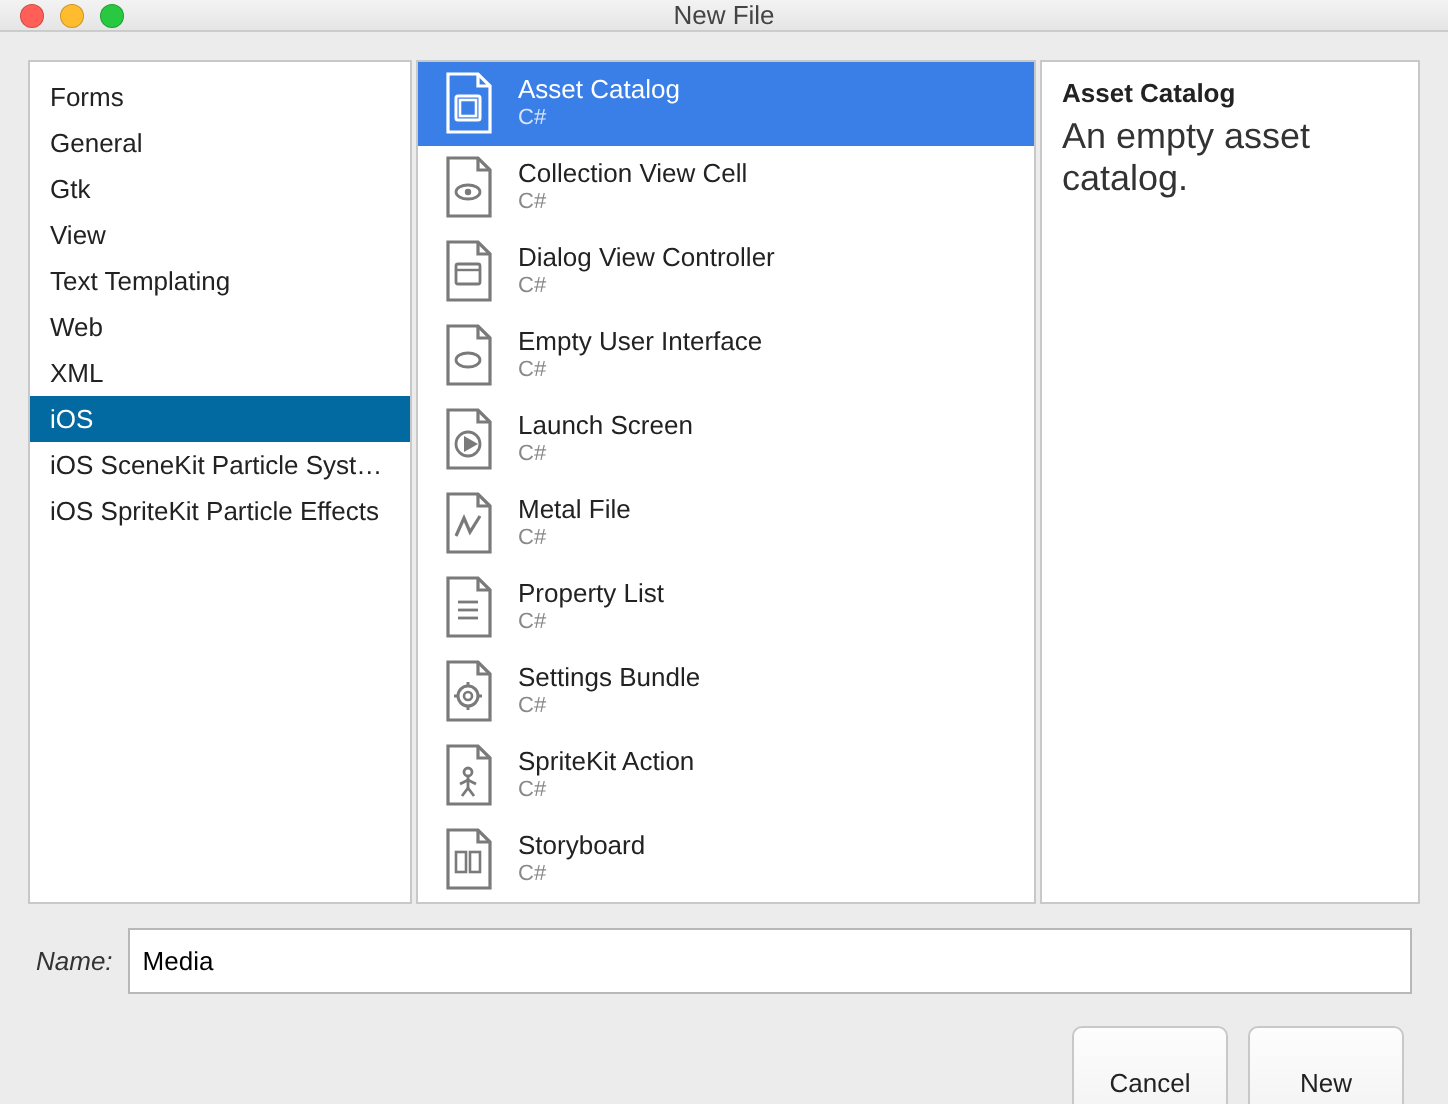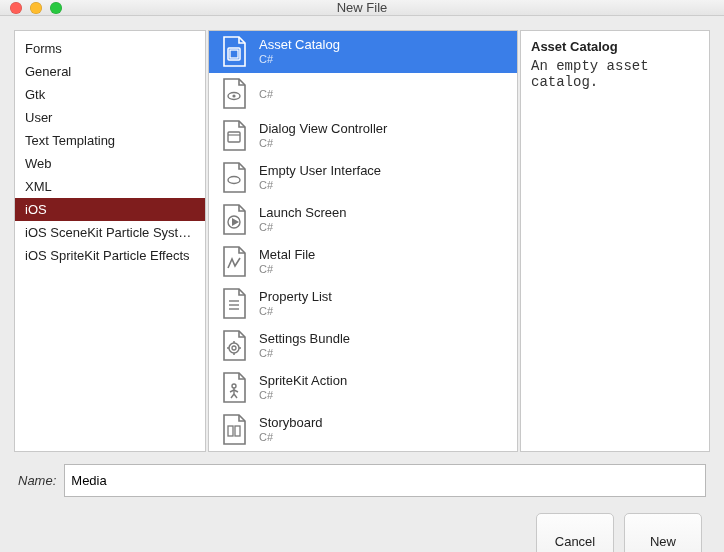--- a/index.html
+++ b/index.html
@@ -73,21 +73,21 @@
   .description { width: 190px; padding: 8px 10px; }
 
   .cat-item {
     padding: 4px 10px;
     cursor: default;
     white-space: nowrap;
     overflow: hidden;
     text-overflow: ellipsis;
   }
   .cat-item.selected {
-    background: #7f1d1d;
+    background: #0369a1;
     color: #fff;
   }
   .categories-inner { padding-top: 6px; }
 
   .tmpl-list {
     overflow-y: auto;
     height: 100%;
   }
   .tmpl-item {
     display: flex;
@@ -104,21 +104,21 @@
     flex-shrink: 0;
     display: flex;
     align-items: center;
     justify-content: center;
   }
   .tmpl-text { display: flex; flex-direction: column; line-height: 1.15; }
   .tmpl-sub { font-size: 11px; color: #888; }
   .tmpl-item.selected .tmpl-sub { color: rgba(255,255,255,0.8); }
 
   .desc-title { font-weight: 600; margin-bottom: 4px; }
-  .desc-body { font-size: 14px; color: #333; font-family: Liberation Mono, monospace; }
+  .desc-body { font-size: 18px; color: #333; }
 
   .name-row {
     display: flex;
     align-items: center;
     gap: 8px;
     padding: 0 4px;
   }
   .name-label { color: #333; font-style: italic; }
   .name-input {
     flex: 1;
@@ -170,21 +170,21 @@
 
   <div class="content-wrap">
 
     <div class="panels">
 
       <div class="panel categories">
         <div class="categories-inner" id="cat-list">
             <div class="cat-item">Forms</div>
             <div class="cat-item">General</div>
             <div class="cat-item">Gtk</div>
-            <div class="cat-item">User</div>
+            <div class="cat-item">View</div>
             <div class="cat-item">Text Templating</div>
             <div class="cat-item">Web</div>
             <div class="cat-item">XML</div>
             <div class="cat-item selected">iOS</div>
             <div class="cat-item">iOS SceneKit Particle Systems</div>
             <div class="cat-item">iOS SpriteKit Particle Effects</div>
           </div>
       </div>
 
       <div class="panel templates">
@@ -210,20 +210,21 @@
                 <div class="file-sheet">
                   <svg viewBox="0 0 26 32">
     <path d="M3 1 H18 L24 7 V30 H3 Z" fill="none" stroke="#7a7a7a" stroke-width="1.6"></path>
     <path d="M18 1 V7 H24" fill="none" stroke="#7a7a7a" stroke-width="1.6"></path>
     <ellipse cx="13" cy="18" rx="6" ry="3.5" fill="none" stroke="#7a7a7a" stroke-width="1.4"></ellipse>
                     <circle cx="13" cy="18" r="1.6" fill="#7a7a7a"></circle>
   </svg>
                 </div>
               </div>
               <div class="tmpl-text">
+                <span>Collection View Cell</span>
                 <span class="tmpl-sub">C#</span>
               </div>
             </div>
             <div class="tmpl-item">
               <div class="tmpl-icon">
                 <div class="file-sheet">
                   <svg viewBox="0 0 26 32">
     <path d="M3 1 H18 L24 7 V30 H3 Z" fill="none" stroke="#7a7a7a" stroke-width="1.6"></path>
     <path d="M18 1 V7 H24" fill="none" stroke="#7a7a7a" stroke-width="1.6"></path>
     <rect x="7" y="12" width="12" height="10" rx="1" fill="none" stroke="#7a7a7a" stroke-width="1.4"></rect>

